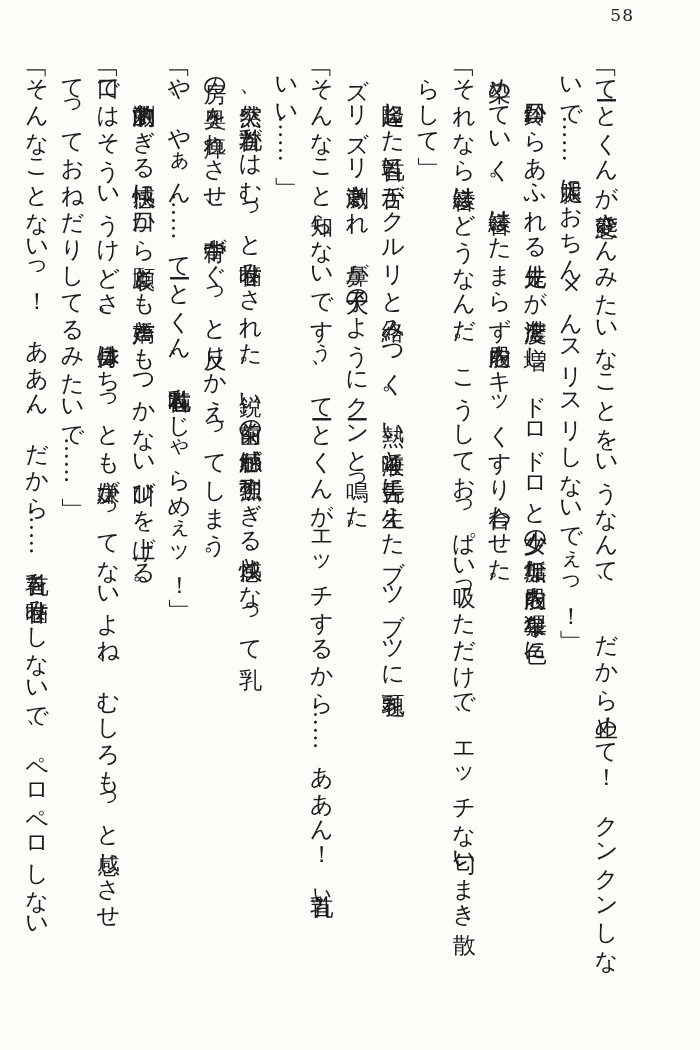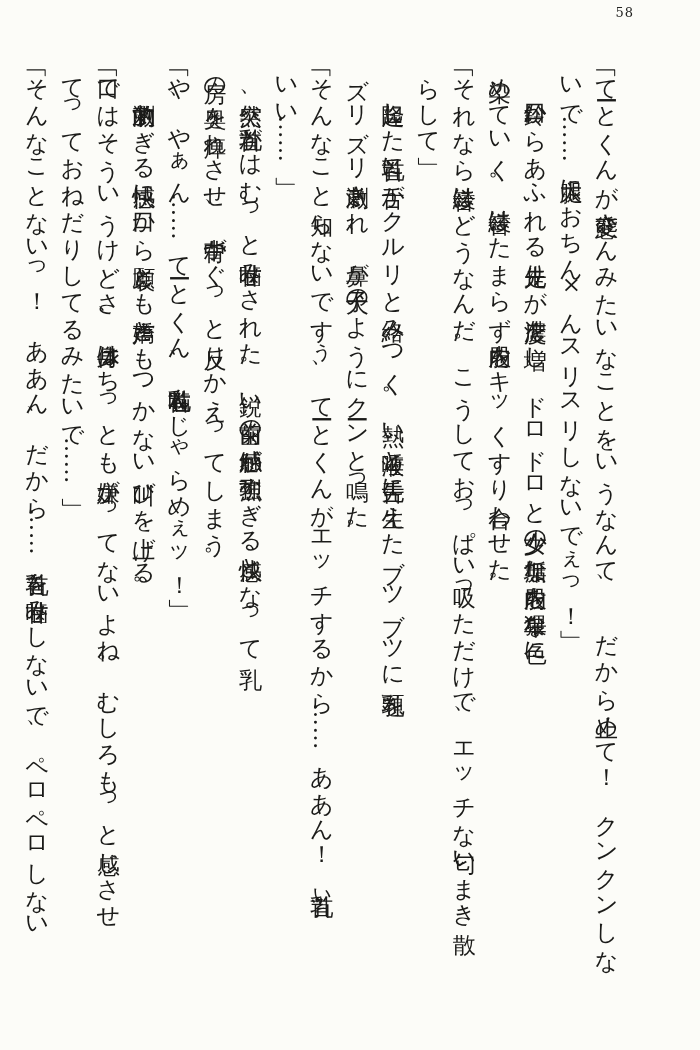--- a/index.html
+++ b/index.html
@@ -11,21 +11,21 @@
     width: 700px;
     height: 1050px;
     background: #fcfcf8;
     overflow: hidden;
     font-family: "DejaVu Serif", "Liberation Serif", serif;
   }
   .page-number {
     position: absolute;
     top: 5px;
     right: 66px;
-    font-size: 13px;
+    font-size: 17px;
     color: #222220;
     letter-spacing: 1px;
     text-align: right;
   }
   .text-body {
     position: absolute;
     top: 62px;
     right: 76px;
     height: 948px;
     writing-mode: vertical-rl;

